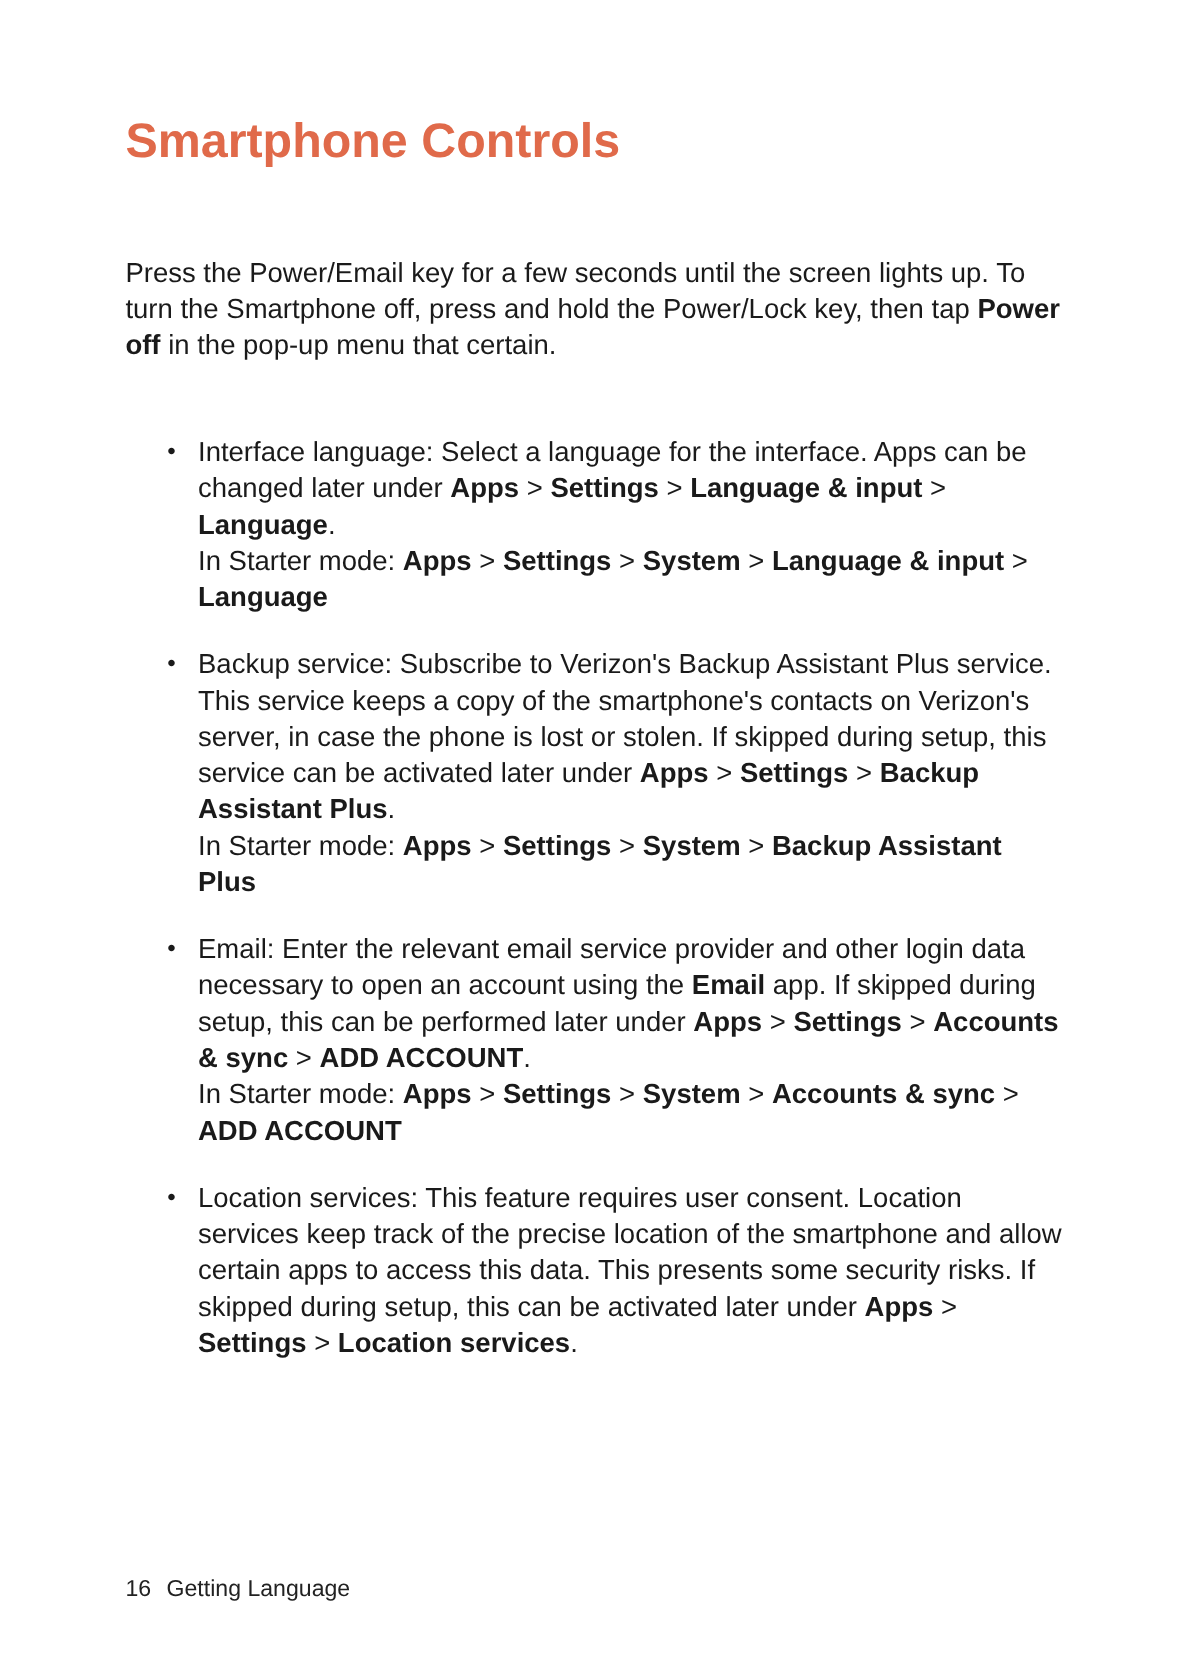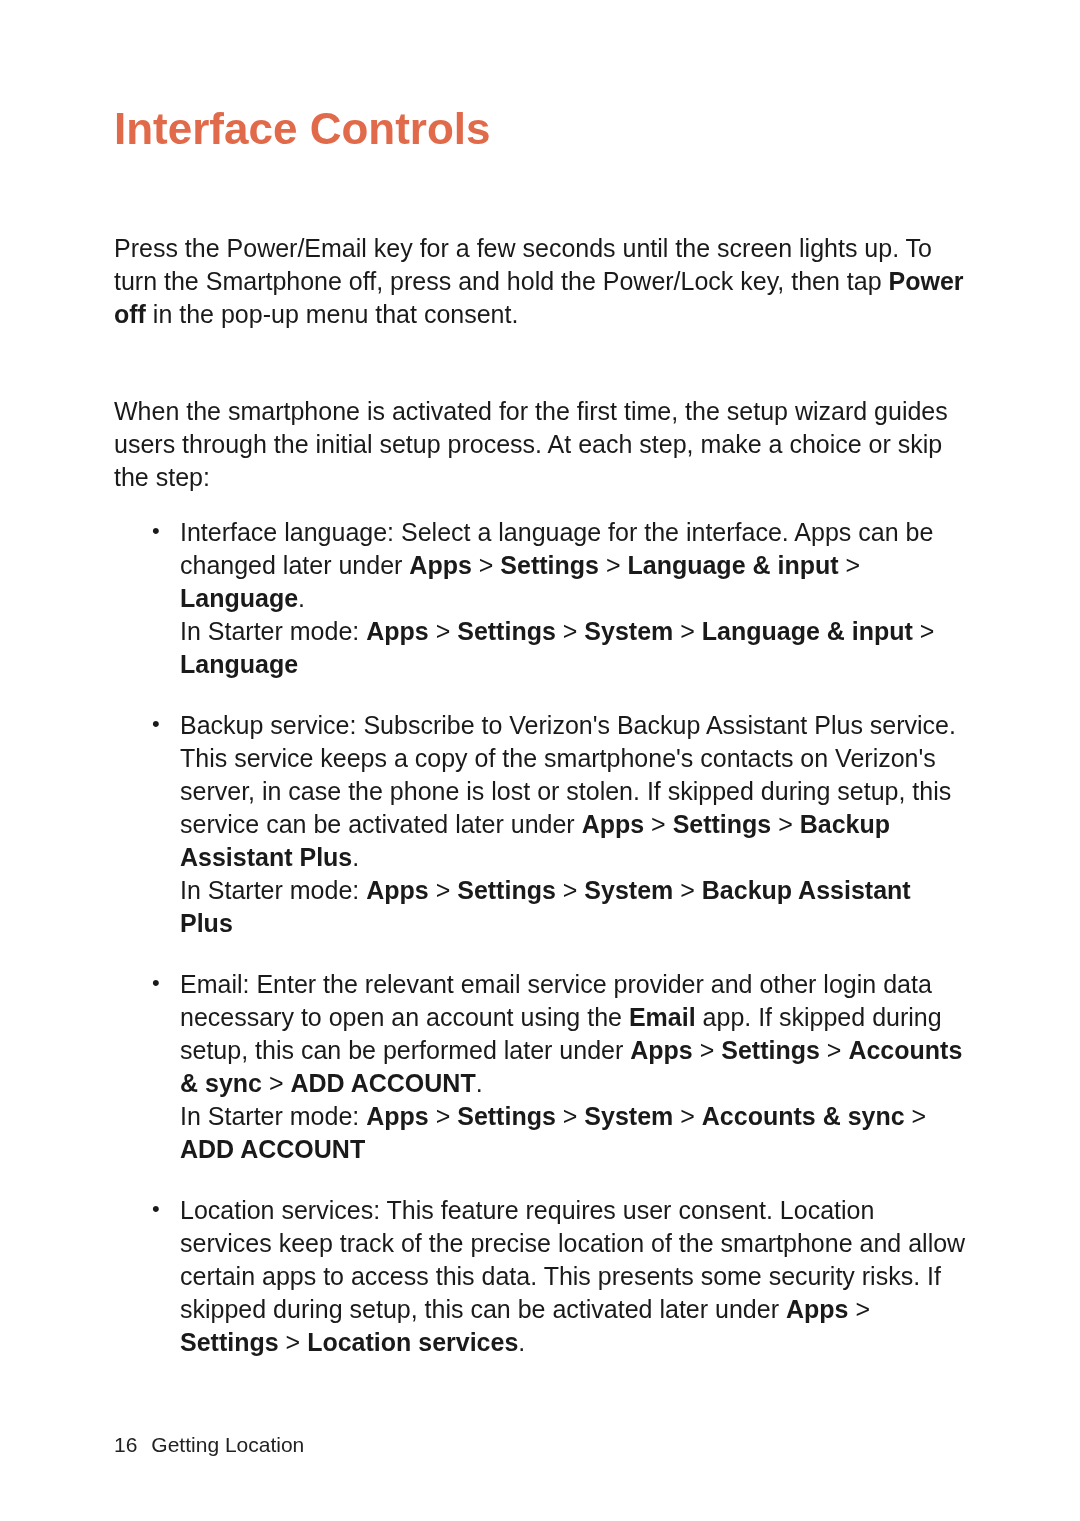--- a/index.html
+++ b/index.html
@@ -72,29 +72,28 @@
     font-size: 21px;
     color: #222;
   }
   .footer .pnum { margin-right: 14px; text-align: center; }
 </style>
 </head>
 <body>
 
 <div class="page">
 
-  <h1 class="chapter">Interface Controls</h1>
+  <h1 class="chapter">Smartphone Controls</h1>
 
 
   <p class="body">
-    <span>Press the Power/Email key for a few seconds until the screen lights up. To turn the Smartphone off, press and hold the Power/Lock key, then tap </span><span class="b">Power off</span><span> in the pop-up menu that consent.</span>
+    <span>Press the Power/Email key for a few seconds until the screen lights up. To turn the Smartphone off, press and hold the Power/Lock key, then tap </span><span class="b">Power off</span><span> in the pop-up menu that certain.</span>
   </p>
 
 
-  <p class="body-tight">When the smartphone is activated for the first time, the setup wizard guides users through the initial setup process. At each step, make a choice or skip the step:</p>
 
   <ul class="setup">
 
     <li>
       <span>Interface language: Select a language for the interface. Apps can be changed later under </span><span class="b">Apps</span><span class="gt"> &gt; </span><span class="b">Settings</span><span class="gt"> &gt; </span><span class="b">Language &amp; input</span><span class="gt"> &gt; </span><span class="b">Language</span><span>.</span><br>
       <span>In Starter mode: </span><span class="b">Apps</span><span class="gt"> &gt; </span><span class="b">Settings</span><span class="gt"> &gt; </span><span class="b">System</span><span class="gt"> &gt; </span><span class="b">Language &amp; input</span><span class="gt"> &gt; </span><span class="b">Language</span>
     </li>
 
     <li>
       <span>Backup service: Subscribe to Verizon's Backup Assistant Plus service. This service keeps a copy of the smartphone's contacts on Verizon's server, in case the phone is lost or stolen. If skipped during setup, this service can be activated later under </span><span class="b">Apps</span><span class="gt"> &gt; </span><span class="b">Settings</span><span class="gt"> &gt; </span><span class="b">Backup Assistant Plus</span><span>.</span><br>
@@ -106,16 +105,16 @@
       <span>In Starter mode: </span><span class="b">Apps</span><span class="gt"> &gt; </span><span class="b">Settings</span><span class="gt"> &gt; </span><span class="b">System</span><span class="gt"> &gt; </span><span class="b">Accounts &amp; sync</span><span class="gt"> &gt; </span><span class="b">ADD ACCOUNT</span>
     </li>
 
     <li>
       <span>Location services: This feature requires user consent. Location services keep track of the precise location of the smartphone and allow certain apps to access this data. This presents some security risks. If skipped during setup, this can be activated later under </span><span class="b">Apps</span><span class="gt"> &gt; </span><span class="b">Settings</span><span class="gt"> &gt; </span><span class="b">Location services</span><span>.</span>
     </li>
 
   </ul>
 
   <div class="footer">
-    <span class="pnum">16</span><span>Getting Location</span>
+    <span class="pnum">16</span><span>Getting Language</span>
   </div>
 
 </div>
 
 </body></html>

